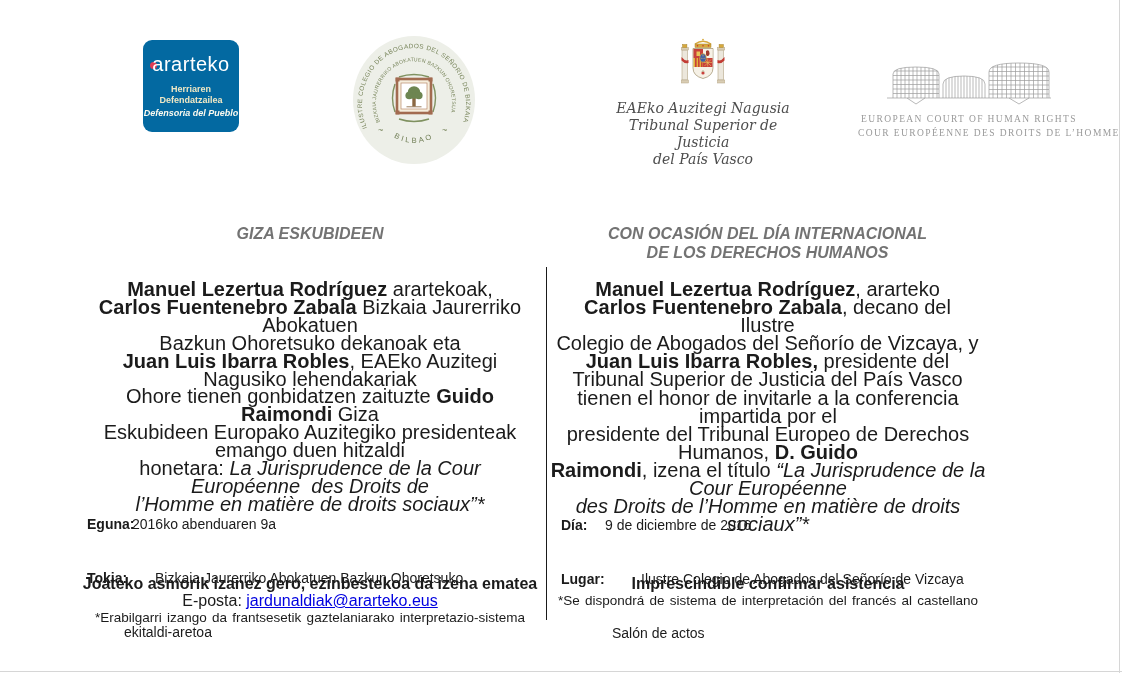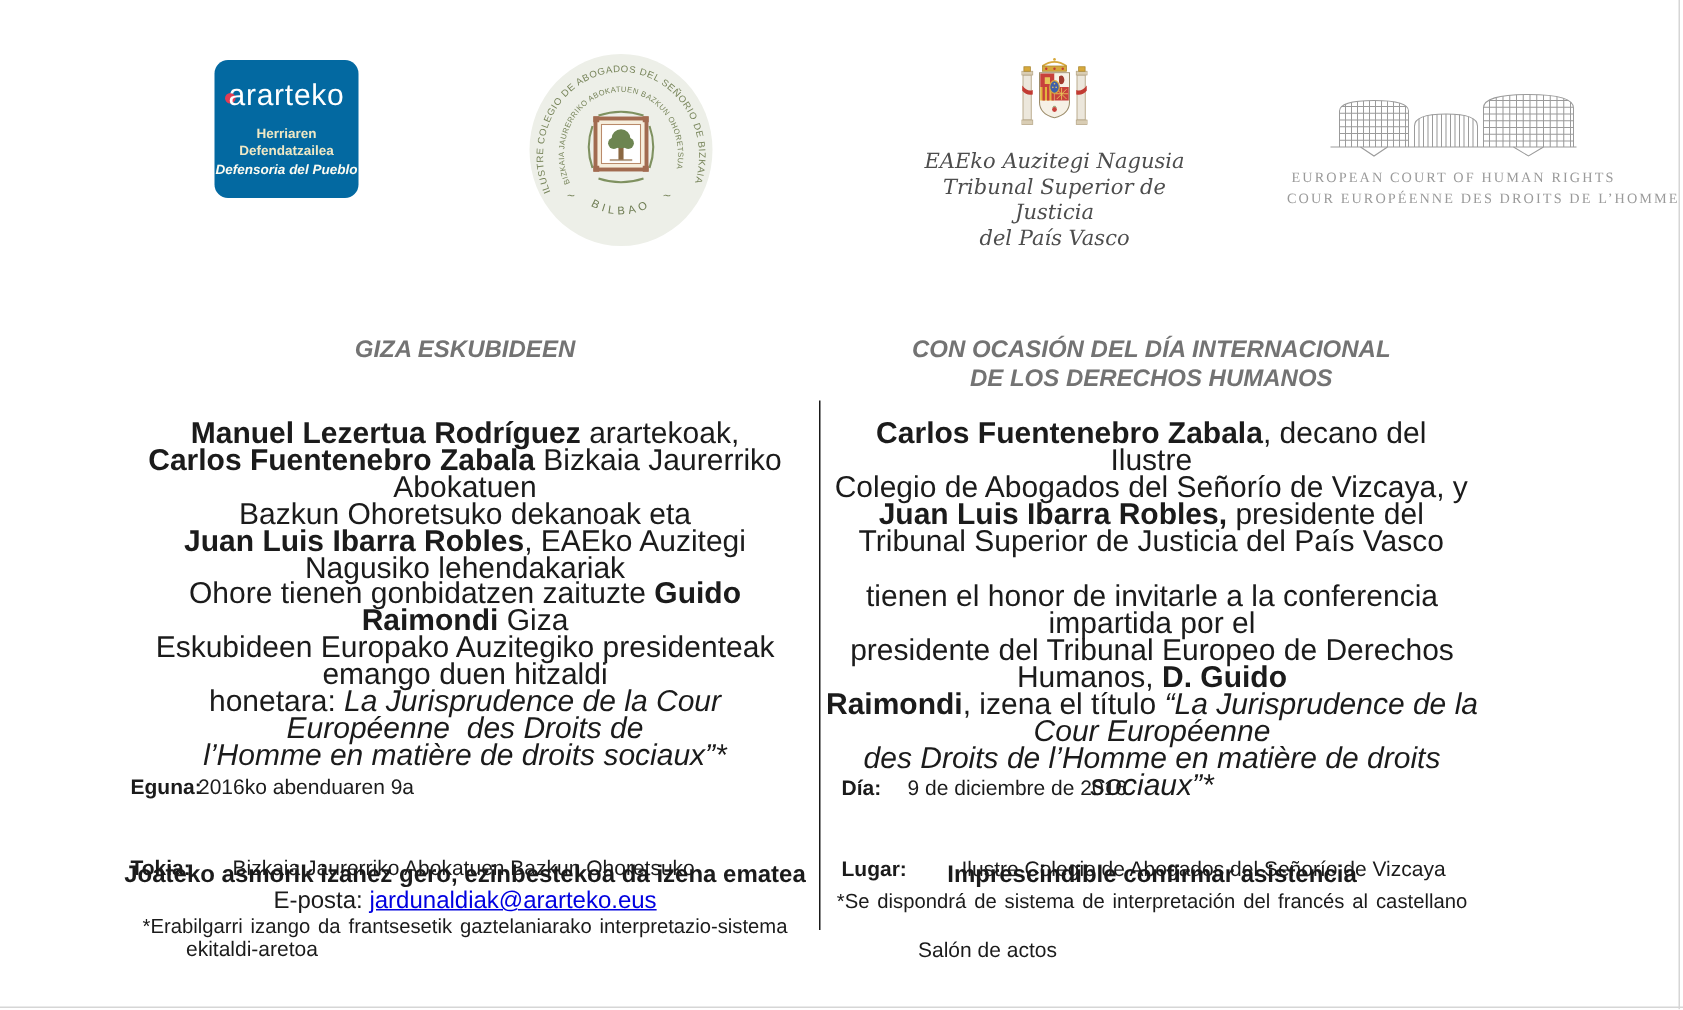--- a/index.html
+++ b/index.html
@@ -220,20 +220,21 @@
   <div class="foot-line"><span>E-posta: </span><a class="mail" href="#">jardunaldiak@ararteko.eus</a></div>
   <div class="foot-line note">*Erabilgarri izango da frantsesetik gaztelaniarako interpretazio-sistema</div>
 </div>
 
 <div class="col" style="left:555px;top:224px;width:425px;">
   <div class="title">CON OCASIÓN DEL DÍA INTERNACIONAL</div>
   <div class="title">DE LOS DERECHOS HUMANOS</div>
 </div>
 
 <div class="col" style="left:555px;top:280px;width:425px;">
+  <div class="line"><span class="b">Manuel Lezertua Rodríguez</span><span>, ararteko</span></div>
   <div class="line"><span class="b">Carlos Fuentenebro Zabala</span><span>, decano del Ilustre</span></div>
   <div class="line"><span>Colegio de Abogados del Señorío de Vizcaya, y</span></div>
   <div class="line"><span class="b">Juan Luis Ibarra Robles,</span><span> presidente del</span></div>
   <div class="line"><span>Tribunal Superior de Justicia del País Vasco</span></div>
 </div>
 
 <div class="col" style="left:548px;top:389px;width:440px;">
   <div class="line"><span>tienen el honor de invitarle a la conferencia impartida por el</span></div>
   <div class="line"><span>presidente del Tribunal Europeo de Derechos Humanos, </span><span class="b">D. Guido</span></div>
   <div class="line"><span class="b">Raimondi</span><span>, izena el título </span><span class="i">“La Jurisprudence de la Cour Européenne</span></div>

